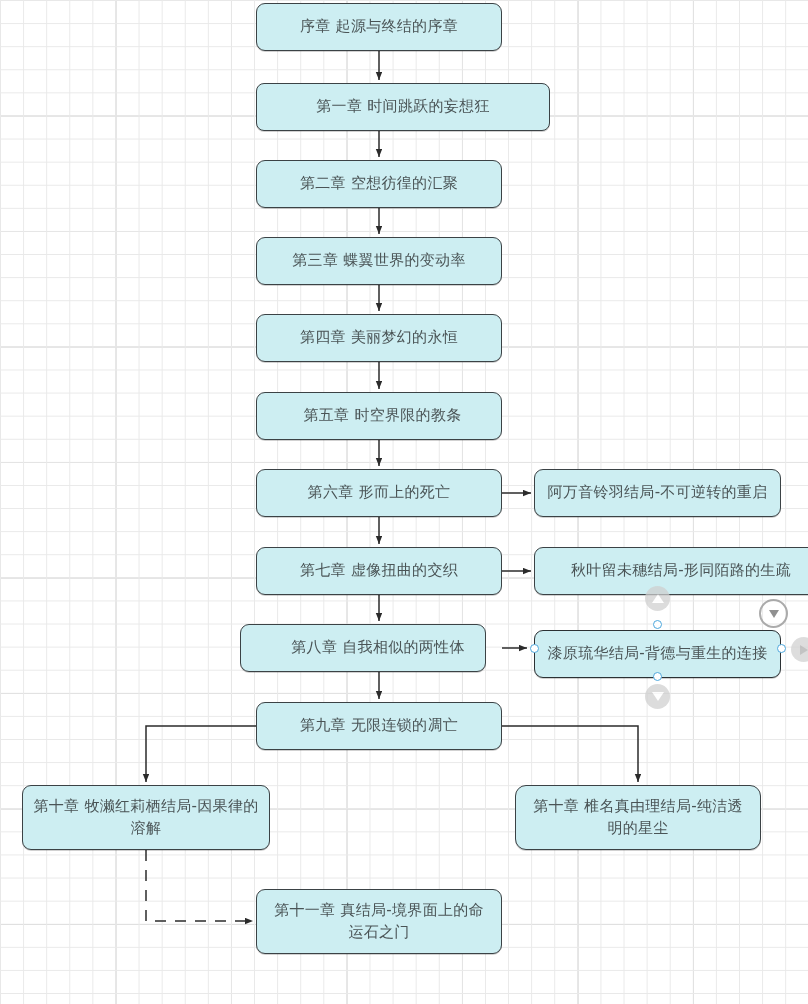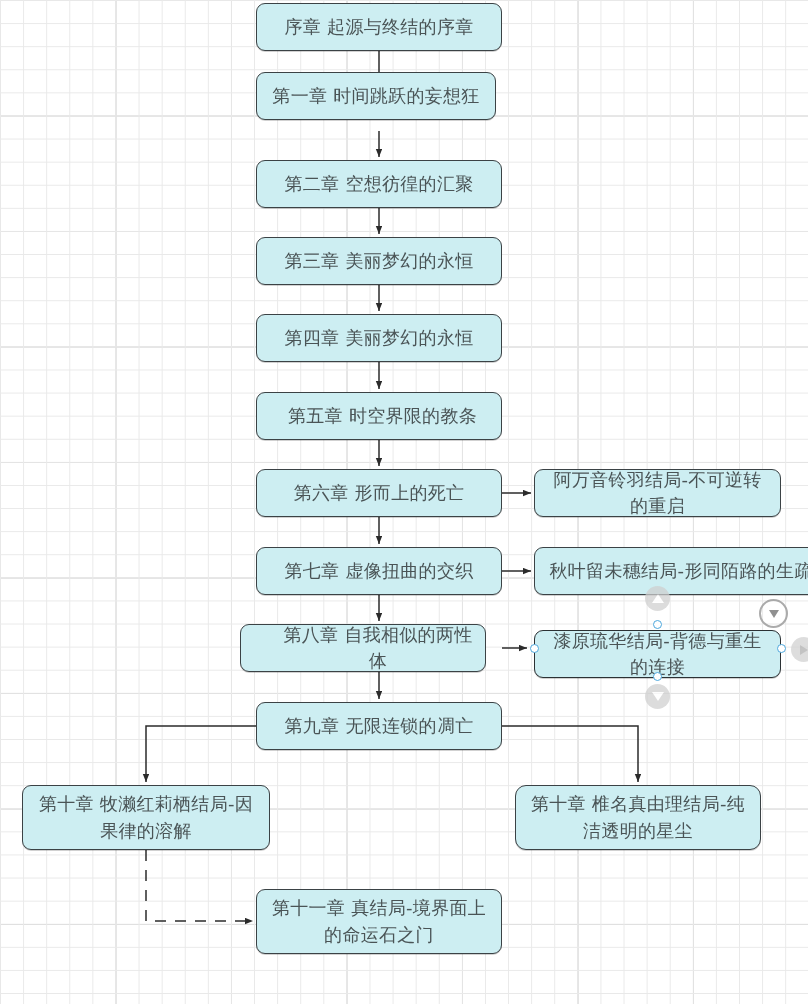--- a/index.html
+++ b/index.html
@@ -41,21 +41,21 @@
     position: absolute;
     box-sizing: border-box;
     background: #cdeef2;
     border: 1.6px solid #3b4245;
     border-radius: 9px;
     display: flex;
     align-items: center;
     justify-content: center;
     text-align: center;
     color: #4a5456;
-    font-size: 18px;
+    font-size: 15px;
     line-height: 1.45;
     letter-spacing: 0.3px;
     padding: 2px 10px;
     box-shadow: 0 1px 0 rgba(0,0,0,0.18);
   }
   .node.selected {
     border-color: #2b3134;
   }
   
   .handle {
@@ -156,28 +156,28 @@
     </g>
     <g stroke="#2b2b2b" stroke-width="1.5" fill="none" stroke-dasharray="11 9" marker-end="url(#arrow)">
       <path d="M146,850 L146,921 L253,921"></path>
     </g>
   </svg>
 
   <div id="node-layer">
       <div class="node" style="left: 256px; top: 3px; width: 246px; height: 48px;">
         <span>序章 起源与终结的序章</span>
       </div>
-      <div class="node" style="left: 256px; top: 72px; width: 240px; height: 48px;">
+      <div class="node" style="left: 256px; top: 83px; width: 294px; height: 48px; border-radius: 8px;">
         <span>第一章 时间跳跃的妄想狂</span>
       </div>
       <div class="node" style="left: 256px; top: 160px; width: 246px; height: 48px;">
         <span>第二章 空想彷徨的汇聚</span>
       </div>
       <div class="node" style="left: 256px; top: 237px; width: 246px; height: 48px;">
-        <span>第三章 美丽梦幻的永恒</span>
+        <span>第三章 蝶翼世界的变动率</span>
       </div>
       <div class="node" style="left: 256px; top: 314px; width: 246px; height: 48px;">
         <span>第四章 美丽梦幻的永恒</span>
       </div>
       <div class="node" style="left: 256px; top: 392px; width: 246px; height: 48px; padding-left: 17px;">
         <span>第五章 时空界限的教条</span>
       </div>
       <div class="node" style="left: 256px; top: 469px; width: 246px; height: 48px;">
         <span>第六章 形而上的死亡</span>
       </div>

